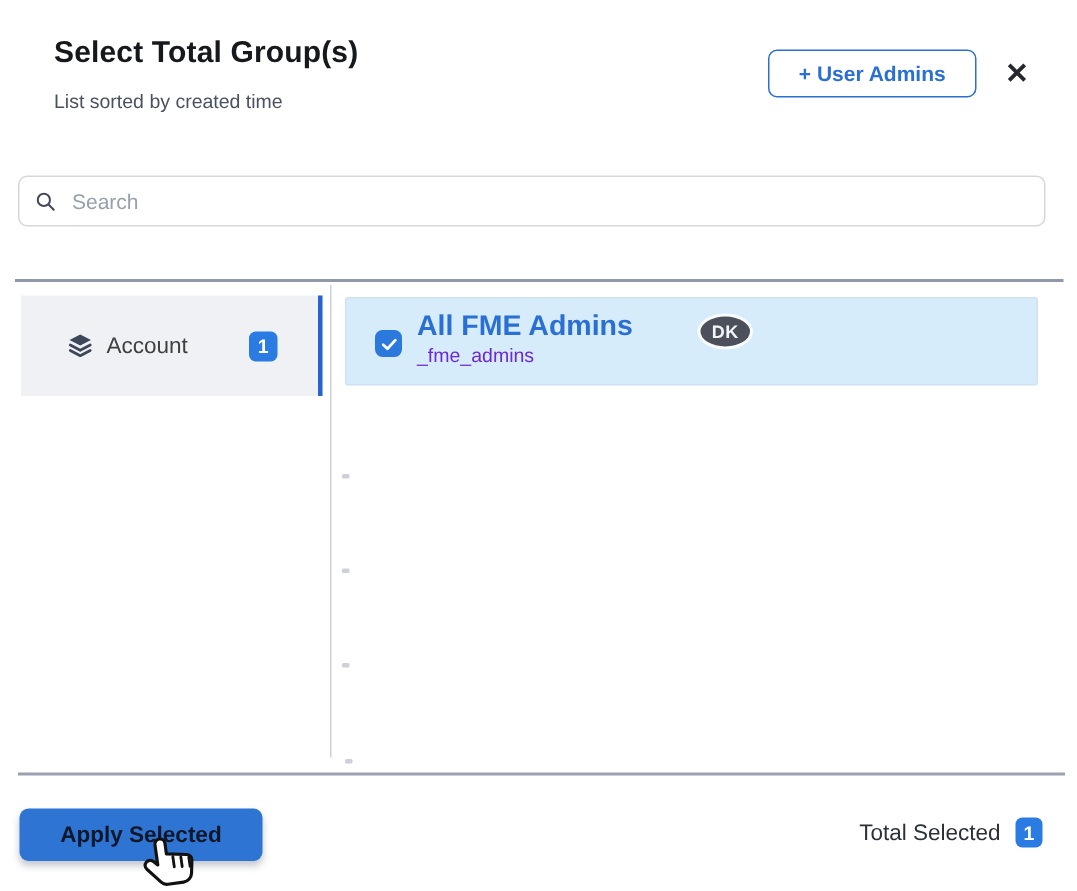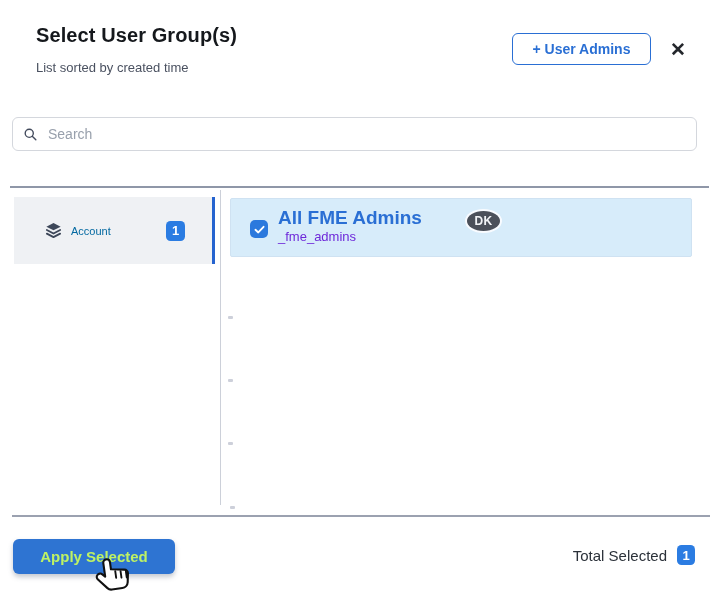--- a/index.html
+++ b/index.html
@@ -66,21 +66,21 @@
     left: 14px; top: 197px; width: 201px; height: 67px;
     background: #eff1f4;
     display: flex; align-items: center;
     box-sizing: border-box; padding-left: 30px; padding-right: 30px;
     cursor: pointer;
   }
   .account-item .accent-bar {
     position: absolute; right: 0; top: 0; width: 3.5px; height: 100%;
     background: #2563cf;
   }
-  .account-label { margin-left: 8px; font-size: 11px; color: #0369a1; }
+  .account-label { margin-left: 8px; font-size: 15px; color: #404040; }
   .count-badge {
     margin-left: auto;
     min-width: 13px; height: 20px; padding: 0 3px;
     background: #2b7ce2; border-radius: 4.5px;
     color: #fff; font-size: 13px; font-weight: 700;
     display: flex; align-items: center; justify-content: center;
   }
 
   
   .group-item {
@@ -109,21 +109,21 @@
 
   
   .ghost-dot {
     width: 5px; height: 3px; background: #c4c8d3; border-radius: 1px; opacity: .85;
   }
 
   
   .apply-btn {
     left: 13px; top: 539px; width: 162px; height: 35px;
     background: #2e74d2; border: none; border-radius: 6px;
-    color: #bef264; font-size: 15px; font-weight: 600;
+    color: #0f172a; font-size: 15px; font-weight: 600;
     font-family: "Liberation Sans", sans-serif;
     display: flex; align-items: center; justify-content: center;
     box-shadow: 0 3px 5px rgba(90,100,120,.35);
     cursor: pointer;
   }
   .total-wrap {
     right: 23px; top: 544px; height: 22px;
     display: flex; align-items: center; gap: 10px;
   }
   .total-label { font-size: 15px; color: #2b3139; }
@@ -131,21 +131,21 @@
     min-width: 12px; height: 20px; padding: 0 3px;
     background: #2b7ce2; border-radius: 4.5px;
     color: #fff; font-size: 13px; font-weight: 700;
     display: flex; align-items: center; justify-content: center;
   }
   .cursor-hand { left: 90px; top: 556px; width: 50px; height: 42px; pointer-events: none; }
 </style>
 </head>
 <body>
 
-<div class="abs modal-title">Select User Group(s)</div>
+<div class="abs modal-title">Select Total Group(s)</div>
 <div class="abs modal-subtitle">List sorted by created time</div>
 
 <button class="abs add-group-btn">+ User Admins</button>
 
 <button class="abs close-btn">✕</button>
 
 <div class="abs search-box">
   <span style="display:flex;">
     <svg width="15" height="15" viewBox="0 0 24 24">
       <circle cx="10" cy="10" r="6.5" fill="none" stroke="#424a5c" stroke-width="2.2"></circle>

